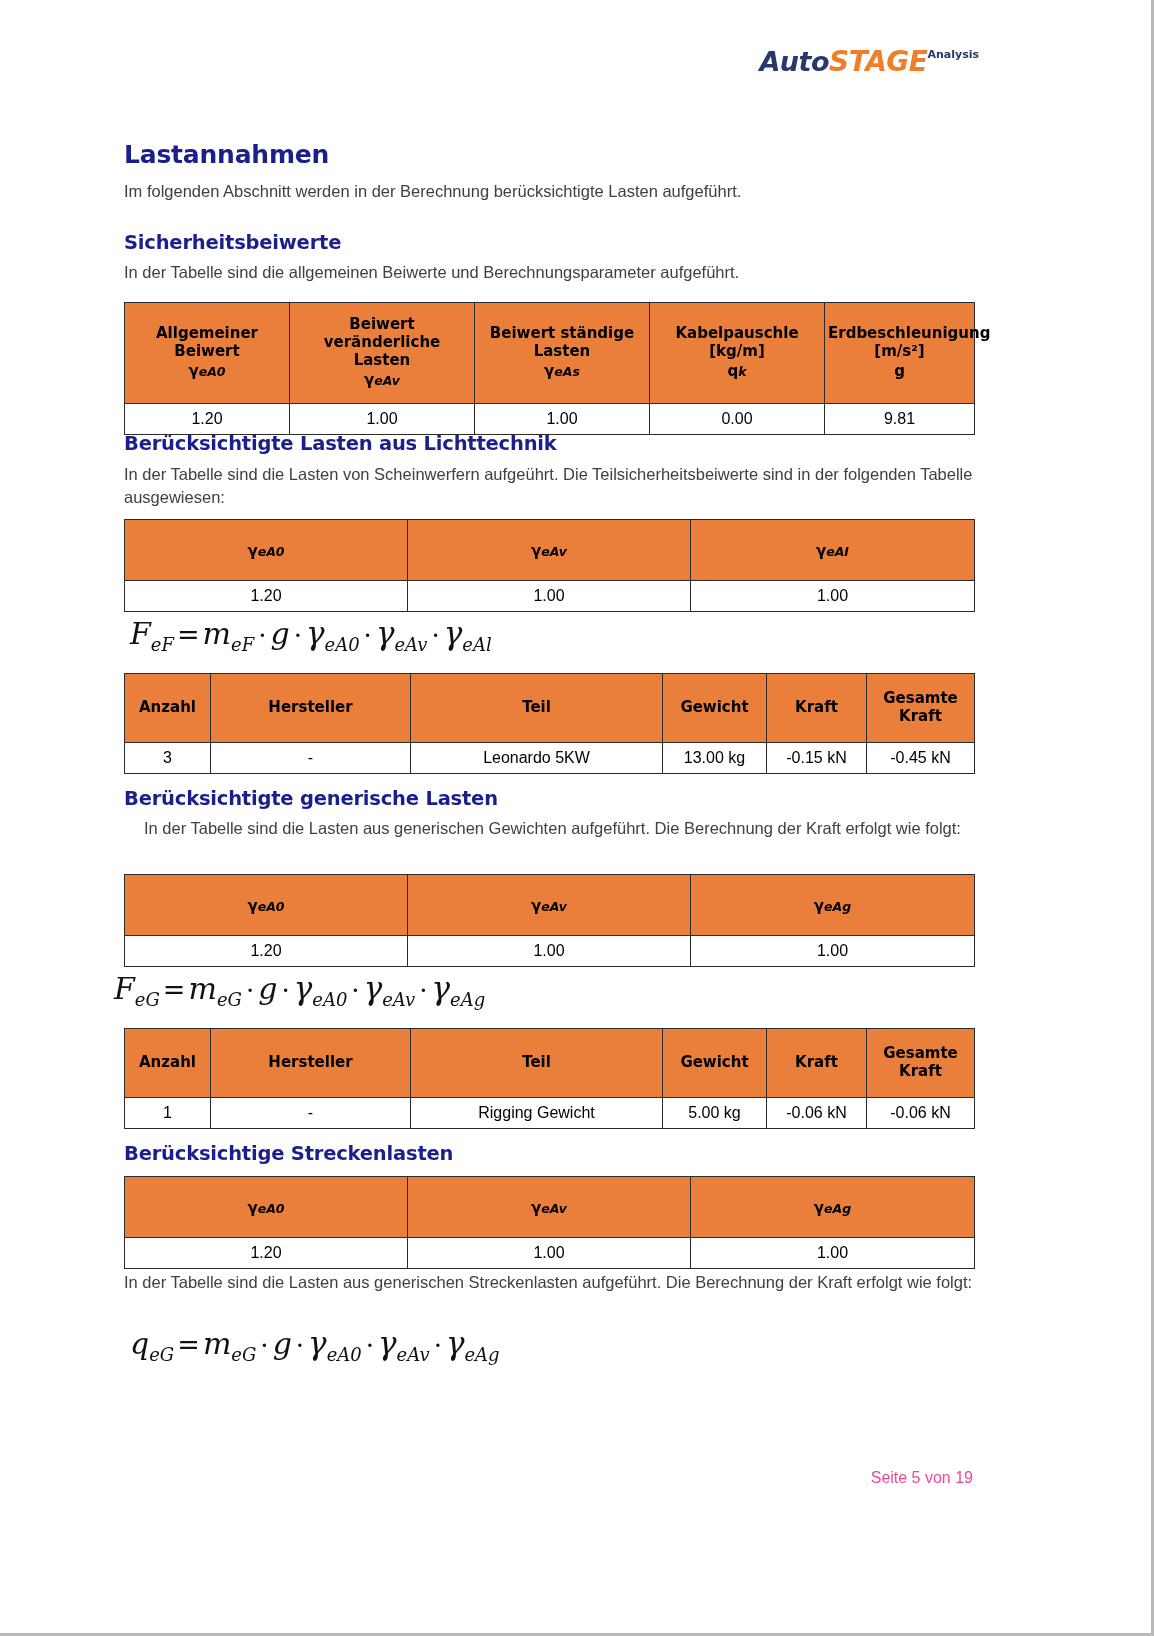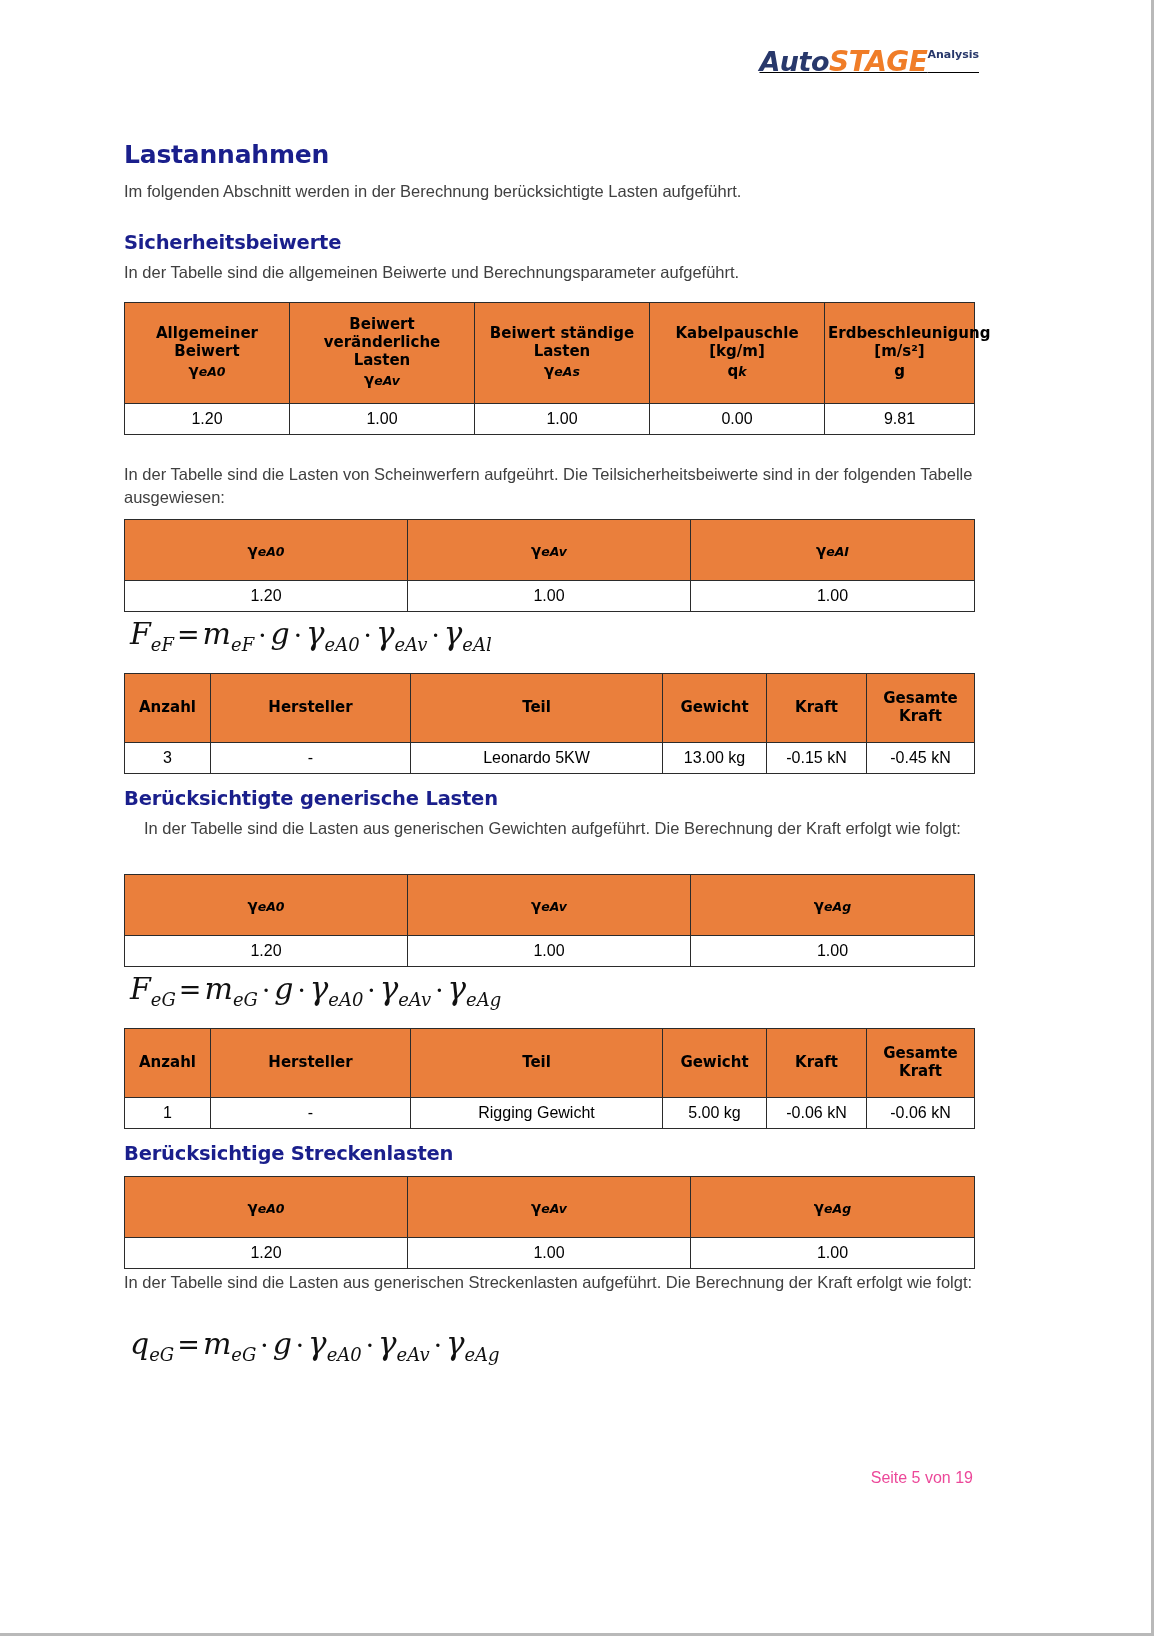--- a/index.html
+++ b/index.html
@@ -21,21 +21,20 @@
     border-bottom: 3px solid #b9b9b9;
   }
 
   
   .logo-wrap {
     position: absolute;
     right: 172px;
     top: 48px;
     white-space: nowrap;
     line-height: 1;
-    text-decoration: underline;
   }
   .logo-auto {
     font-family: "DejaVu Sans", sans-serif;
     font-weight: bold;
     font-size: 27px;
     letter-spacing: -0.5px;
     color: #28386b;
     font-style: italic;
   }
   .logo-stage {
@@ -237,20 +236,23 @@
       <tr>
         <td>1.20</td>
         <td>1.00</td>
         <td>1.00</td>
         <td>0.00</td>
         <td>9.81</td>
       </tr>
     </tbody>
   </table>
 
+  <div class="sec-title" style="left:124px; top:432px;">
+    <h2 class="h-sub">Berücksichtigte Lasten aus Lichttechnik</h2>
+  </div>
   <div class="sec-para" style="left:124px; top:463px; width:850px;">
     <p class="body-text">In der Tabelle sind die Lasten von Scheinwerfern aufgeührt. Die Teilsicherheitsbeiwerte sind in der folgenden Tabelle ausgewiesen:</p>
   </div>
 
   <table class="doc-table" style="left:124px; top:519px; width:850px;">
     <colgroup>
         <col style="width:283px">
         <col style="width:283px">
         <col style="width:284px">
       </colgroup>
@@ -339,21 +341,21 @@
     </thead>
     <tbody>
       <tr>
         <td>1.20</td>
         <td>1.00</td>
         <td>1.00</td>
       </tr>
     </tbody>
   </table>
 
-  <div class="formula" style="left:130px; top:970px;">
+  <div class="formula" style="left:114px; top:970px;">
     <span class="v">F</span><span class="vs">eG</span><span class="op">=</span><span class="v">m</span><span class="vs">eG</span><span class="dot">·</span><span class="v">g</span><span class="dot">·</span><span class="gsym">γ</span><span class="vs">eA0</span><span class="dot">·</span><span class="gsym">γ</span><span class="vs">eAv</span><span class="dot">·</span><span class="gsym">γ</span><span class="vs">eAg</span>
   </div>
 
   <table class="doc-table" style="left:124px; top:1028px; width:850px;">
     <colgroup>
         <col style="width:86px">
         <col style="width:200px">
         <col style="width:252px">
         <col style="width:104px">
         <col style="width:100px">

